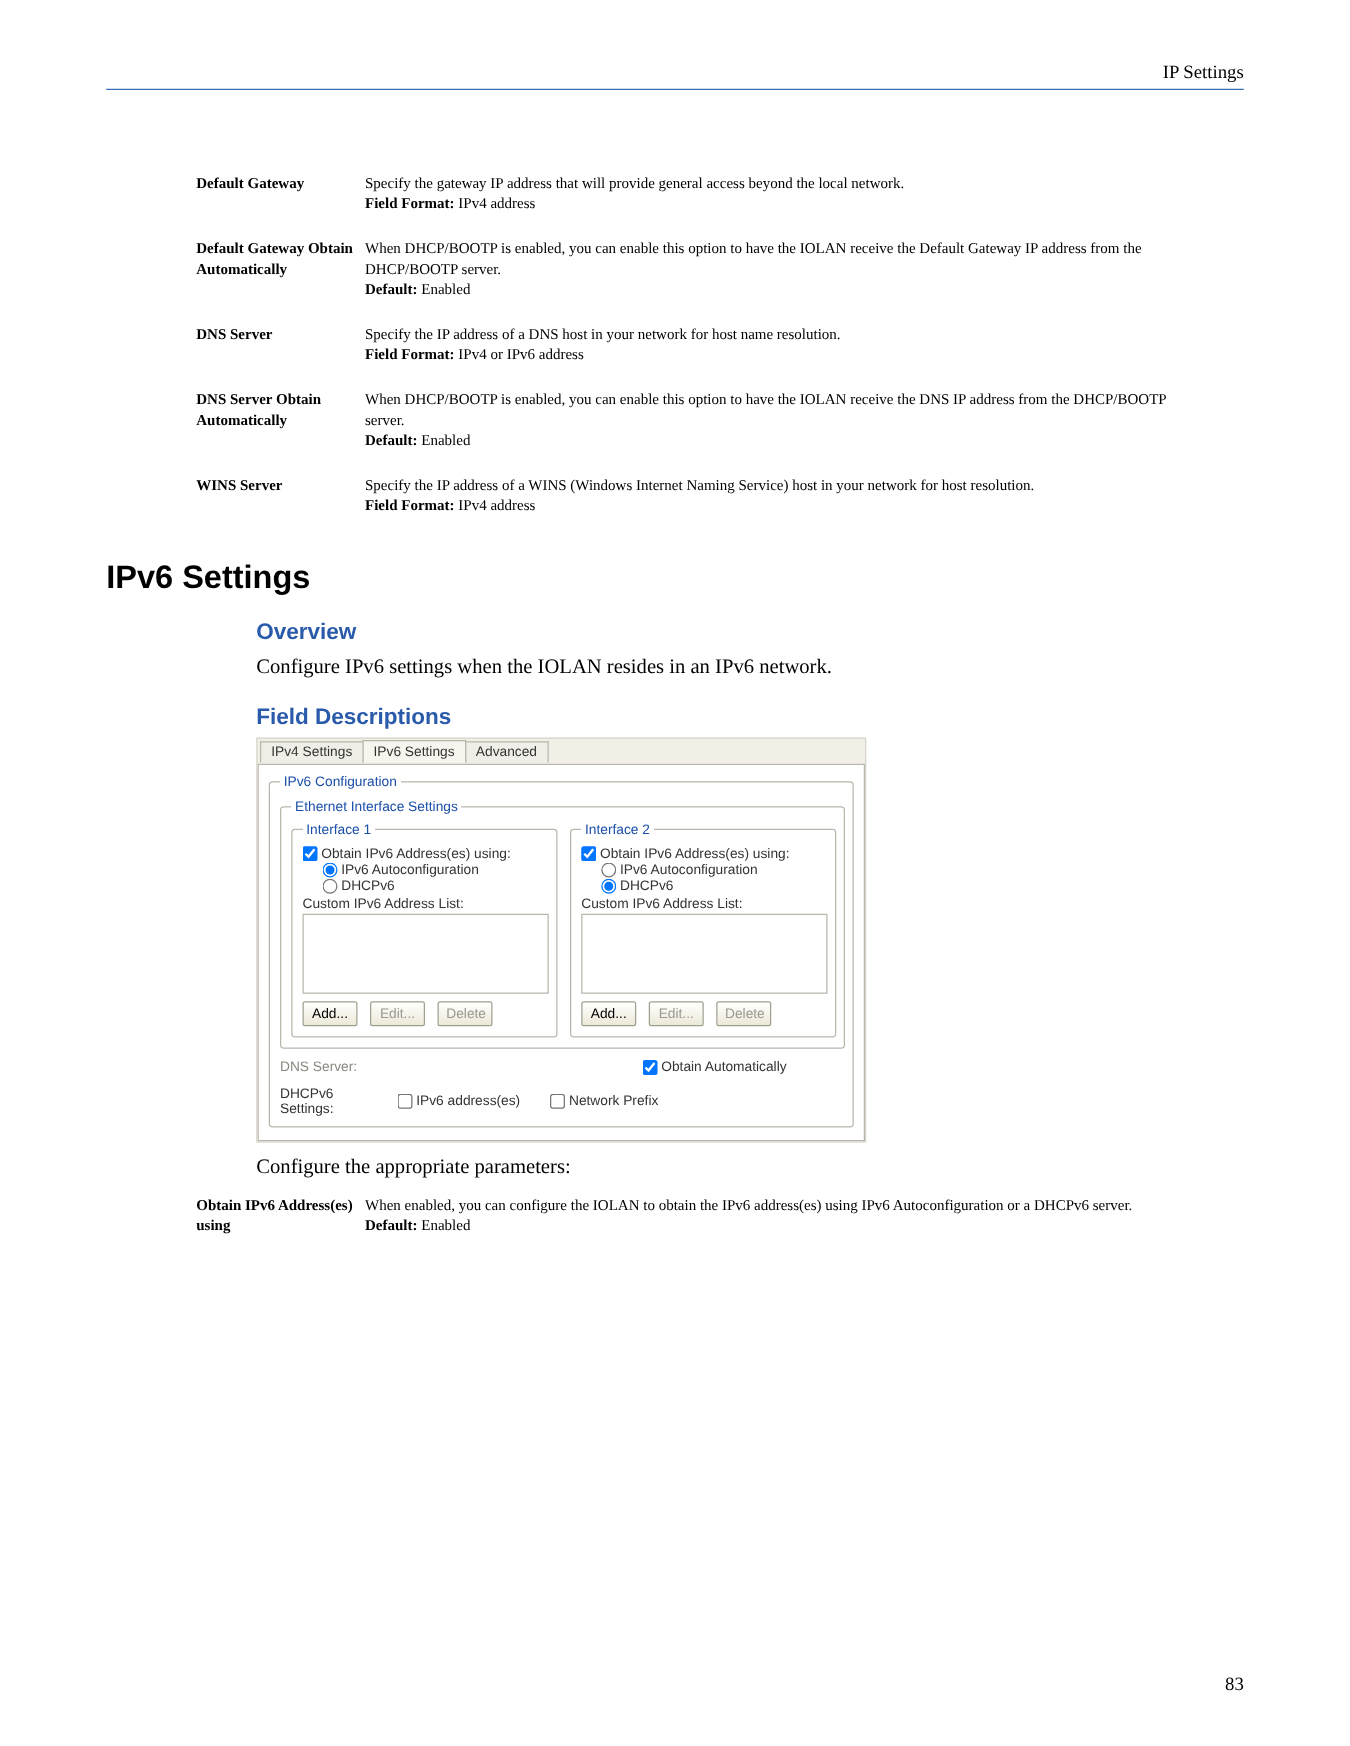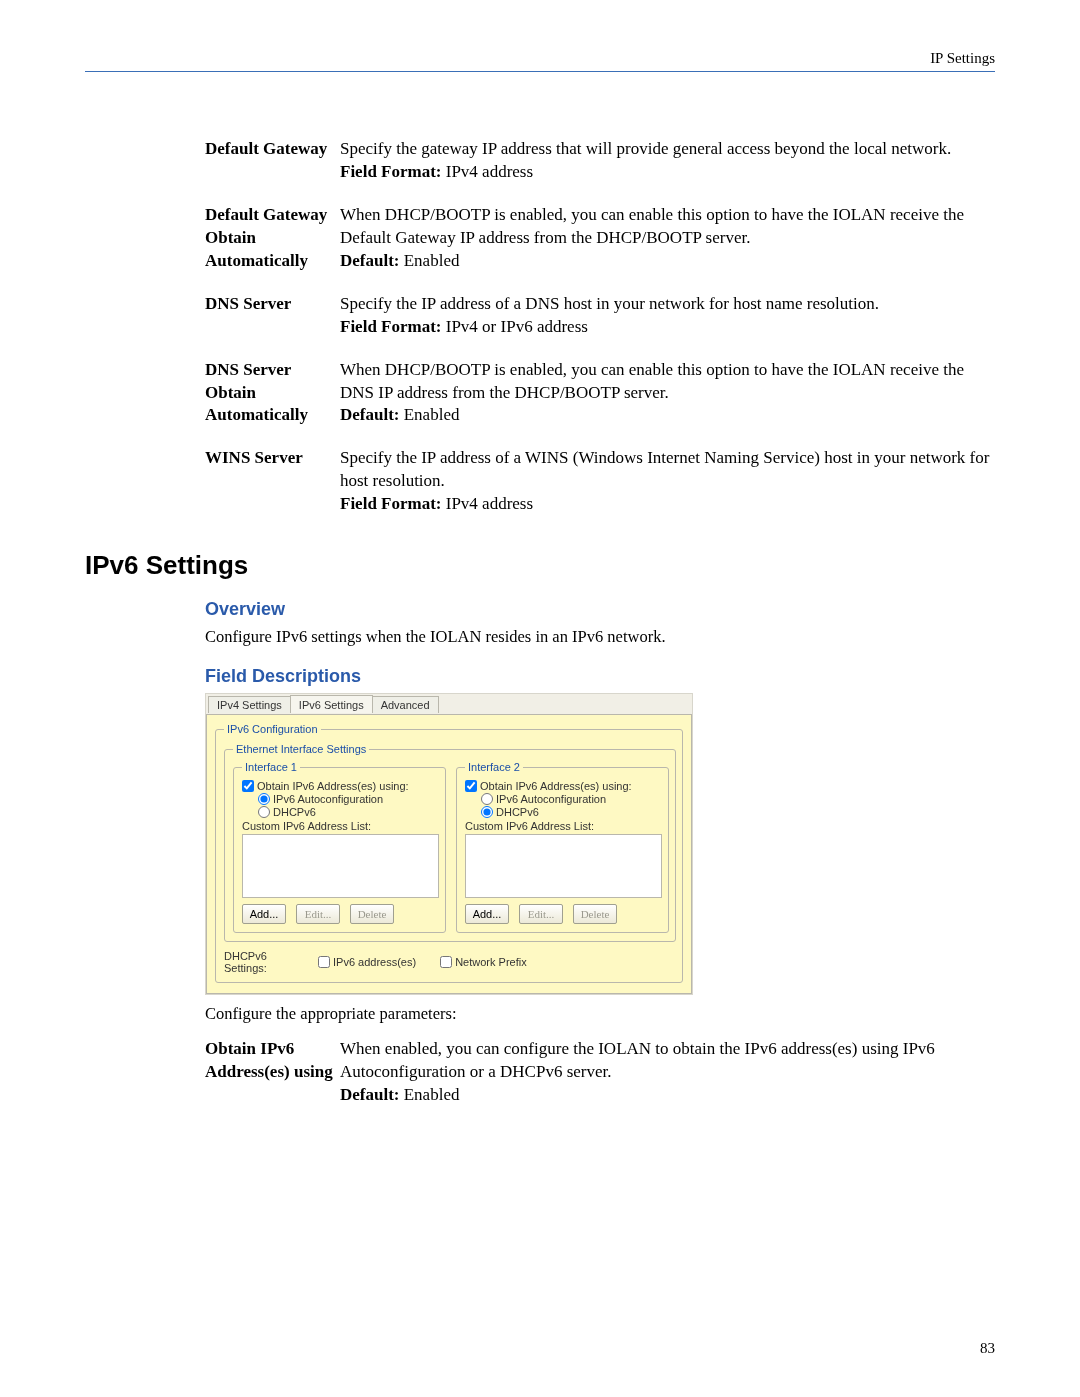--- a/index.html
+++ b/index.html
@@ -18,23 +18,23 @@
   }
   .header-area {
     border-bottom: 1px solid #3a6fb7;
     padding-bottom: 4px;
     margin-bottom: 60px;
     text-align: right;
     font-size: 15px;
     color: #000;
   }
   .field-table {
-    margin-left: 120px;
+    margin-left: 72px;
     width: 790px;
-    font-size: 17px;
+    font-size: 12px;
     line-height: 1.35;
     border-collapse: collapse;
   }
   .field-table td {
     vertical-align: top;
     padding: 6px 0 14px 0;
   }
   .field-label {
     width: 135px;
     font-weight: bold;
@@ -102,21 +102,21 @@
     cursor: default;
   }
   .tab.active {
     background: #f6f5ee;
     top: 0;
     padding-top: 3px;
     z-index: 2;
   }
   .tabcontent {
     border: 1px solid #b9b7ac;
-    background: #fef9c3;
+    background: #ffffff;
     padding: 8px 8px 10px 8px;
     margin-top: -1px;
   }
   fieldset.win {
     border: 1px solid #b9b7ac;
     border-radius: 3px;
     margin: 0;
     padding: 6px 6px 8px 8px;
   }
   fieldset.win > legend {
@@ -161,21 +161,20 @@
     width: 44px;
     height: 20px;
     font-family: Tahoma, Arial, sans-serif;
     font-size: 11px;
     border: 1px solid #a0a090;
     background: linear-gradient(#fff,#ece9d8);
     border-radius: 2px;
   }
   .btnrow button:disabled {
     color: #9a998e;
-    font-family: Liberation Serif, serif;
   }
   .formrow {
     display: flex;
     align-items: center;
     margin-top: 8px;
     gap: 6px;
   }
   .formrow .lbl {
     width: 88px;
     color: #8a897f;
@@ -310,20 +309,28 @@
               <div class="btnrow">
                 <button>Add...</button>
                 <button disabled="">Edit...</button>
                 <button disabled="">Delete</button>
               </div>
             </fieldset>
           </div>
         </fieldset>
 
         <div class="formrow">
+          <span class="lbl">DNS Server:</span>
+          <span style="width:90px;"></span>
+          <label class="chk auto">
+            <input type="checkbox" checked="" style="">
+            <span>Obtain Automatically</span>
+          </label>
+        </div>
+        <div class="formrow">
           <span class="lbl" style="color:#333;">DHCPv6 Settings:</span>
           <label class="chk">
             <input type="checkbox" style="">
             <span>IPv6 address(es)</span>
           </label>
           <label class="chk" style="margin-left:18px;">
             <input type="checkbox" style="">
             <span>Network Prefix</span>
           </label>
         </div>

